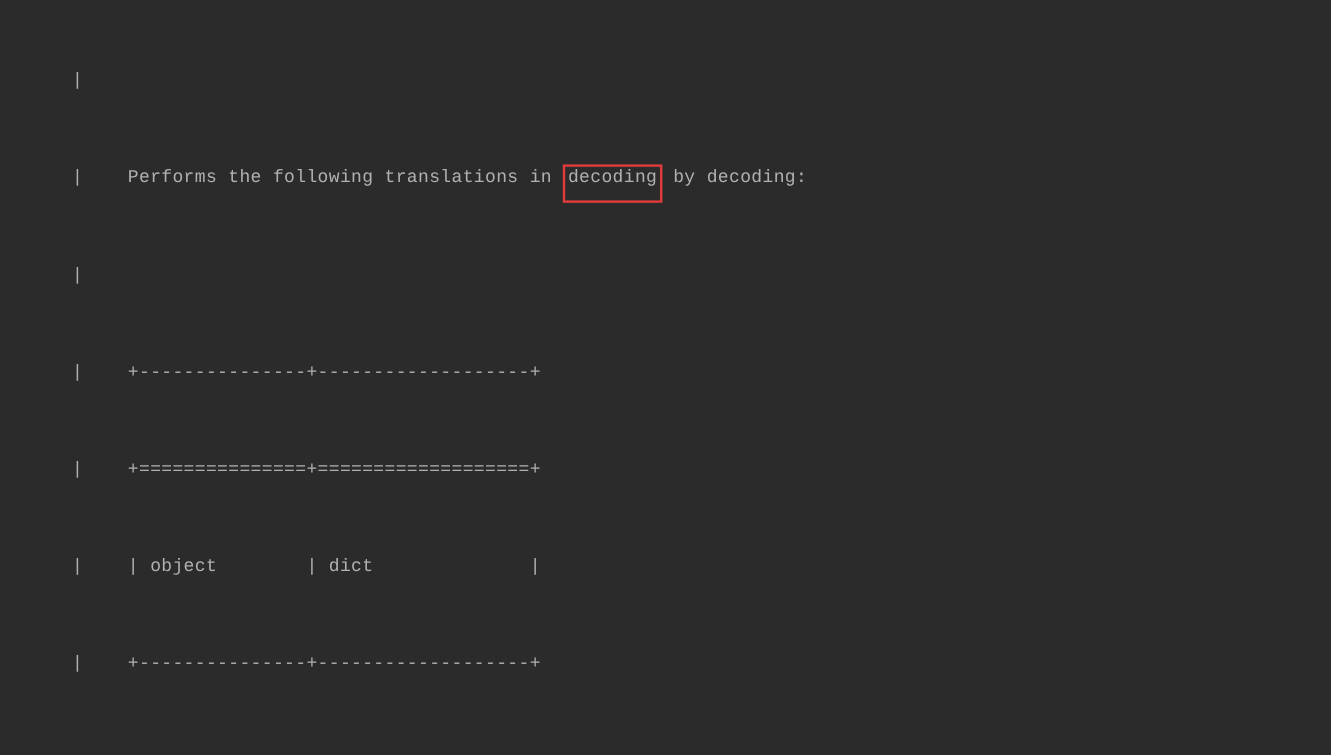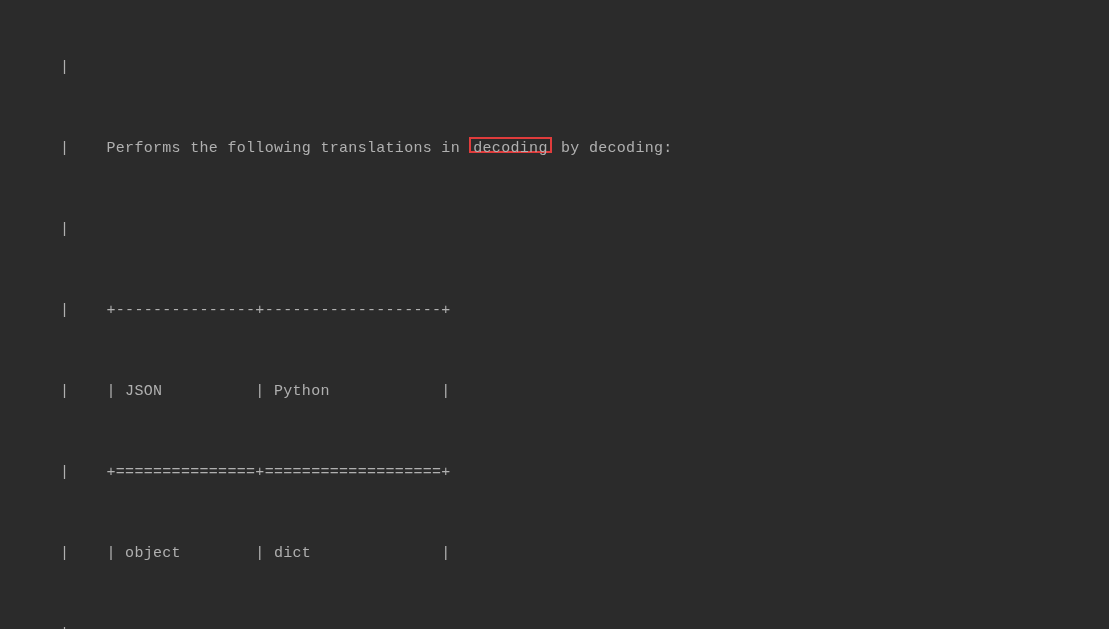--- a/index.html
+++ b/index.html
@@ -23,34 +23,33 @@
       height: 27px;
       padding-left: 60px;
       position: relative;
     }
     .highlight {
       border: 2px solid #e03c3c;
       padding: 0px 2px;
       display: inline-block;
       margin: 0 0px;
       line-height: 20px;
-      height: 16px;
+      height: 32px;
       position: relative;
       top: 0px;
     }
   </style>
 </head>
 <body>
 
 <div class="editor">
   <div class="line">|</div>
   <div class="line"><span>|    Performs the following translations in </span><span class="highlight">decoding</span><span> by decoding:</span></div>
   <div class="line">|</div>
   <div class="line">|    +---------------+-------------------+</div>
-  <div class="line">|    | JSON          | Python            |</div>
   <div class="line">|    +===============+===================+</div>
   <div class="line">|    | object        | dict              |</div>
   <div class="line">|    +---------------+-------------------+</div>
   
   
   
   
   
   
   

